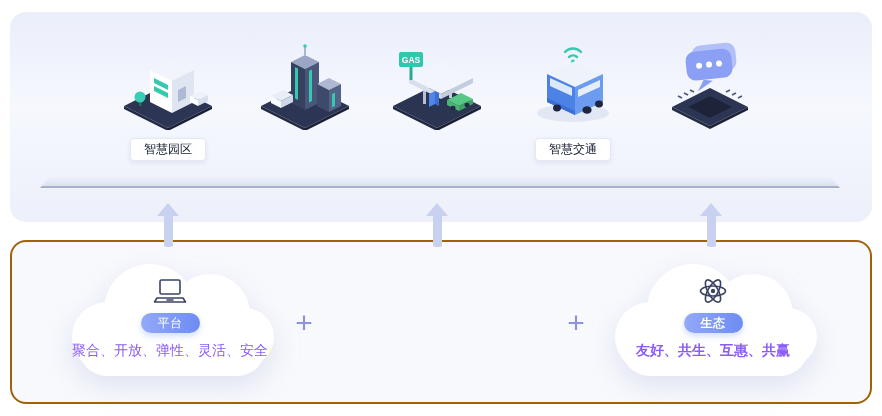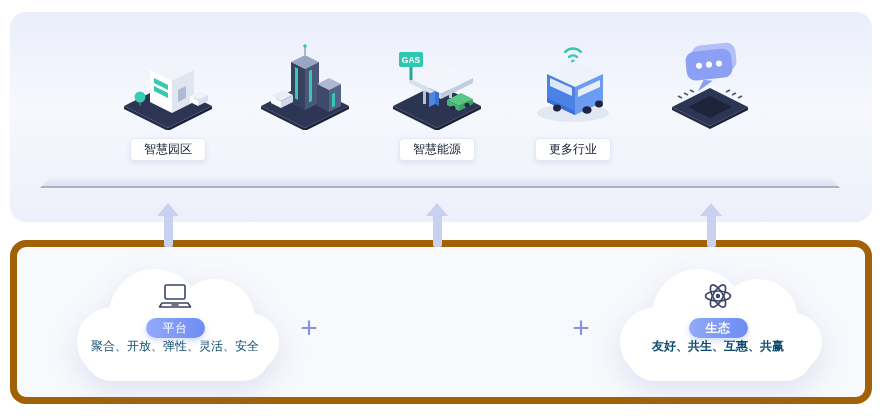--- a/index.html
+++ b/index.html
@@ -27,37 +27,37 @@
   }
 
   
   .arrow { position:absolute; width:22px; height:46px; display:flex; flex-direction:column; align-items:center; z-index:5; }
   .arrow-head { width:0; height:0; border-left:11px solid transparent; border-right:11px solid transparent; border-bottom:13px solid #c9d1f1; }
   .arrow-shaft { width:9px; height:31px; background:#c9d1f1; border-radius:0 0 2px 2px; }
 
   
   .panel-bottom {
     position:absolute; left:10px; top:240px; width:862px; height:164px;
-    border-radius:16px; background:#f8f9fd; border:7px solid #a16207;
+    border-radius:16px; background:#f8f9fd; border:2px solid #a16207;
   }
   .cloud { position:absolute; width:212px; height:112px; top:22px; filter:drop-shadow(0 10px 14px rgba(124,136,196,0.20)); }
   .lobe { position:absolute; background:#ffffff; border-radius:50%; }
   .l1 { width:70px; height:70px; left:8px;  bottom:4px; }
   .l2 { width:92px; height:92px; left:40px; top:0; }
   .l3 { width:80px; height:80px; left:106px; top:10px; }
   .l4 { width:58px; height:58px; right:2px; bottom:10px; }
   .cbase { position:absolute; left:14px; right:10px; bottom:0; height:58px; border-radius:30px; background:#ffffff; }
   .cloud-content { position:absolute; inset:0; z-index:2; display:flex; flex-direction:column; align-items:center; padding-top:12px; }
   .cap-icon { height:30px; display:flex; align-items:center; justify-content:center; }
   .pill {
     margin-top:7px; background:linear-gradient(90deg,#93a9f8,#6d8cf3); color:#ffffff;
     font-size:12px; line-height:1.2; padding:3px 17px; border-radius:999px; letter-spacing:0.5px;
     box-shadow:0 3px 6px rgba(110,140,240,0.30); white-space:nowrap;
   }
-  .cap-desc { font-size:12px; color:#0c4a6e; white-space:nowrap; }
+  .cap-desc { margin-top:9px; font-size:14px; color:#8b5cf6; white-space:nowrap; }
   .plus { position:absolute; top:64px; width:28px; text-align:center; font-size:30px; color:#8a93db; z-index:3; }
 
   .icon-stroke { stroke:#3a4363; stroke-width:1.6; fill:none; stroke-linecap:round; stroke-linejoin:round; }
 </style>
 </head>
 <body>
 
 <div class="page">
 
   <div class="panel-top">
@@ -124,42 +124,41 @@
           <text x="26" y="25" text-anchor="middle" font-size="8.5" font-weight="bold" fill="#ffffff">GAS</text>
           <polygon points="44,56 50,53 50,66 44,69" fill="#4f86e8"></polygon>
           <polygon points="50,53 54,55 54,68 50,66" fill="#3b6fd0"></polygon>
           <polygon points="62,62 76,55 88,61 74,68" fill="#57c785"></polygon>
           <polygon points="62,62 74,68 74,73 62,67" fill="#49b475"></polygon>
           <polygon points="74,68 88,61 88,66 74,73" fill="#3da263"></polygon>
           <ellipse cx="68" cy="70" rx="2.6" ry="2.2" fill="#222a43"></ellipse>
           <ellipse cx="82" cy="67" rx="2.6" ry="2.2" fill="#222a43"></ellipse>
         </svg>
       </div>
-      <div class="ind-label">智慧能源</div>
     </div>
 
     <div class="industry" style="left:488px;">
       <div class="ind-icon">
         <svg width="104" height="92" viewBox="0 0 104 92">
           <ellipse cx="52" cy="75" rx="36" ry="9" fill="#e2e7f4"></ellipse>
           <path d="M44 14 a11 11 0 0 1 16 0" stroke="#36c9b0" stroke-width="2.4" fill="none" stroke-linecap="round"></path>
           <path d="M48 19 a6 6 0 0 1 8 0" stroke="#36c9b0" stroke-width="2.4" fill="none" stroke-linecap="round"></path>
           <circle cx="52" cy="23.5" r="2" fill="#36c9b0"></circle>
           <polygon points="26,36 54,23 82,36 54,49" fill="#eef2fa"></polygon>
           <polygon points="26,36 54,49 54,77 26,64" fill="#4c82e6"></polygon>
           <polygon points="54,49 82,36 82,64 54,77" fill="#6b9cf0"></polygon>
           <polygon points="29,40 51,50 51,58 29,48" fill="#dce9fc"></polygon>
           <polygon points="57,52 79,42 79,49 57,59" fill="#e6eefc"></polygon>
           <polygon points="26,60 54,73 54,77 26,64" fill="#3a6fd6"></polygon>
           <ellipse cx="36" cy="70" rx="4" ry="3.4" fill="#1f2740"></ellipse>
           <ellipse cx="66" cy="72" rx="4.6" ry="3.8" fill="#1f2740"></ellipse>
           <ellipse cx="78" cy="66" rx="4" ry="3.4" fill="#1f2740"></ellipse>
         </svg>
       </div>
-      <div class="ind-label">更多行业</div>
+      <div class="ind-label">智慧交通</div>
     </div>
 
     <div class="industry" style="left:625px;">
       <div class="ind-icon">
         <svg width="104" height="92" viewBox="0 0 104 92">
           <polygon points="52,88 90,69 52,50 14,69" fill="#2c3654"></polygon>
           <polygon points="14,69 14,72 52,91 52,88" fill="#232b45"></polygon>
           <polygon points="90,69 90,72 52,91 52,88" fill="#1b2238"></polygon>
           <polygon points="52,80 74,69 52,58 30,69" fill="#1d2439"></polygon>
           <g stroke="#4a5678" stroke-width="1.6">

